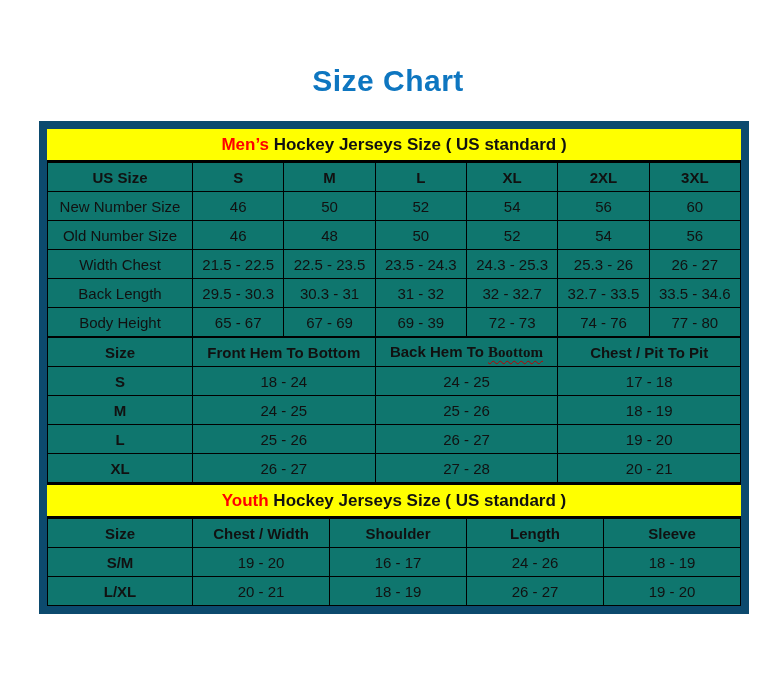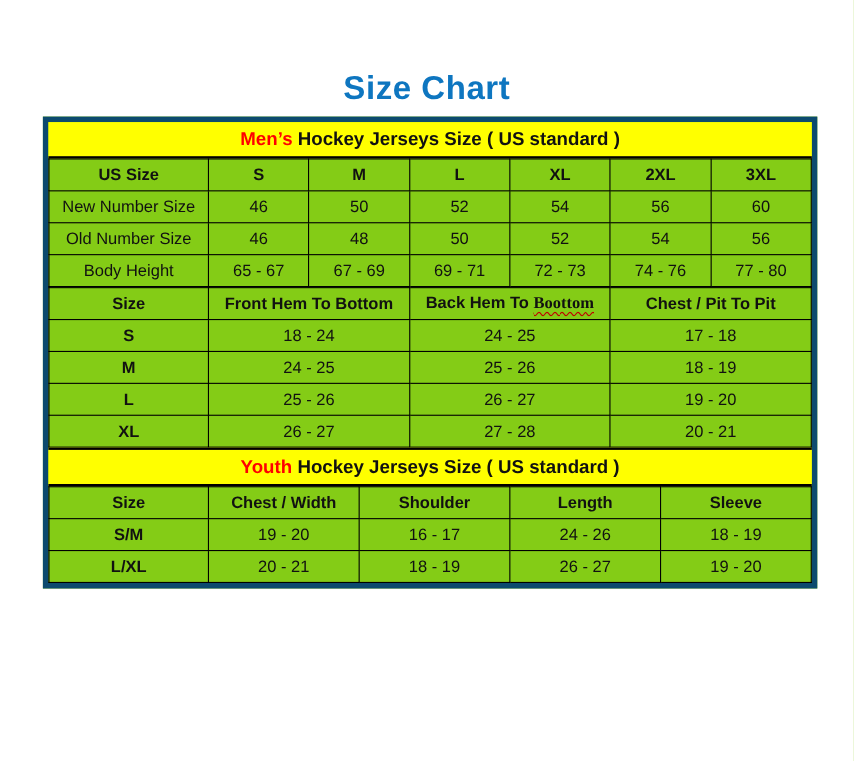--- a/index.html
+++ b/index.html
@@ -18,24 +18,24 @@
     padding-top: 64px;
     text-align: center;
     font-size: 30px;
     font-weight: bold;
     color: #0e76c0;
     letter-spacing: 0.5px;
   }
   .chart-wrap {
     position: absolute;
     left: 39px;
-    top: 106px;
+    top: 121px;
     width: 694px;
-    border: 5px solid #0c4a6e;
-    background: #84cc16;
+    border: 8px solid #0c4a6e;
+    background: #0f766e;
   }
   .band {
     background: #ffff00;
     border-top: 2px solid #000000;
     border-bottom: 2px solid #000000;
     height: 31px;
     line-height: 31px;
     text-align: center;
     font-weight: bold;
     font-size: 17px;
@@ -112,24 +112,42 @@
       <tr>
         <td>Old Number Size</td>
         <td>46</td>
         <td>48</td>
         <td>50</td>
         <td>52</td>
         <td>54</td>
         <td>56</td>
       </tr>
       <tr>
+        <td>Width Chest</td>
+        <td>21.5 - 22.5</td>
+        <td>22.5 - 23.5</td>
+        <td>23.5 - 24.3</td>
+        <td>24.3 - 25.3</td>
+        <td>25.3 - 26</td>
+        <td>26 - 27</td>
+      </tr>
+      <tr>
+        <td>Back Length</td>
+        <td>29.5 - 30.3</td>
+        <td>30.3 - 31</td>
+        <td>31 - 32</td>
+        <td>32 - 32.7</td>
+        <td>32.7 - 33.5</td>
+        <td>33.5 - 34.6</td>
+      </tr>
+      <tr>
         <td>Body Height</td>
         <td>65 - 67</td>
         <td>67 - 69</td>
-        <td>69 - 71</td>
+        <td>69 - 39</td>
         <td>72 - 73</td>
         <td>74 - 76</td>
         <td>77 - 80</td>
       </tr>
     </tbody>
   </table>
 
 
   <table class="tbl">
     <colgroup>

